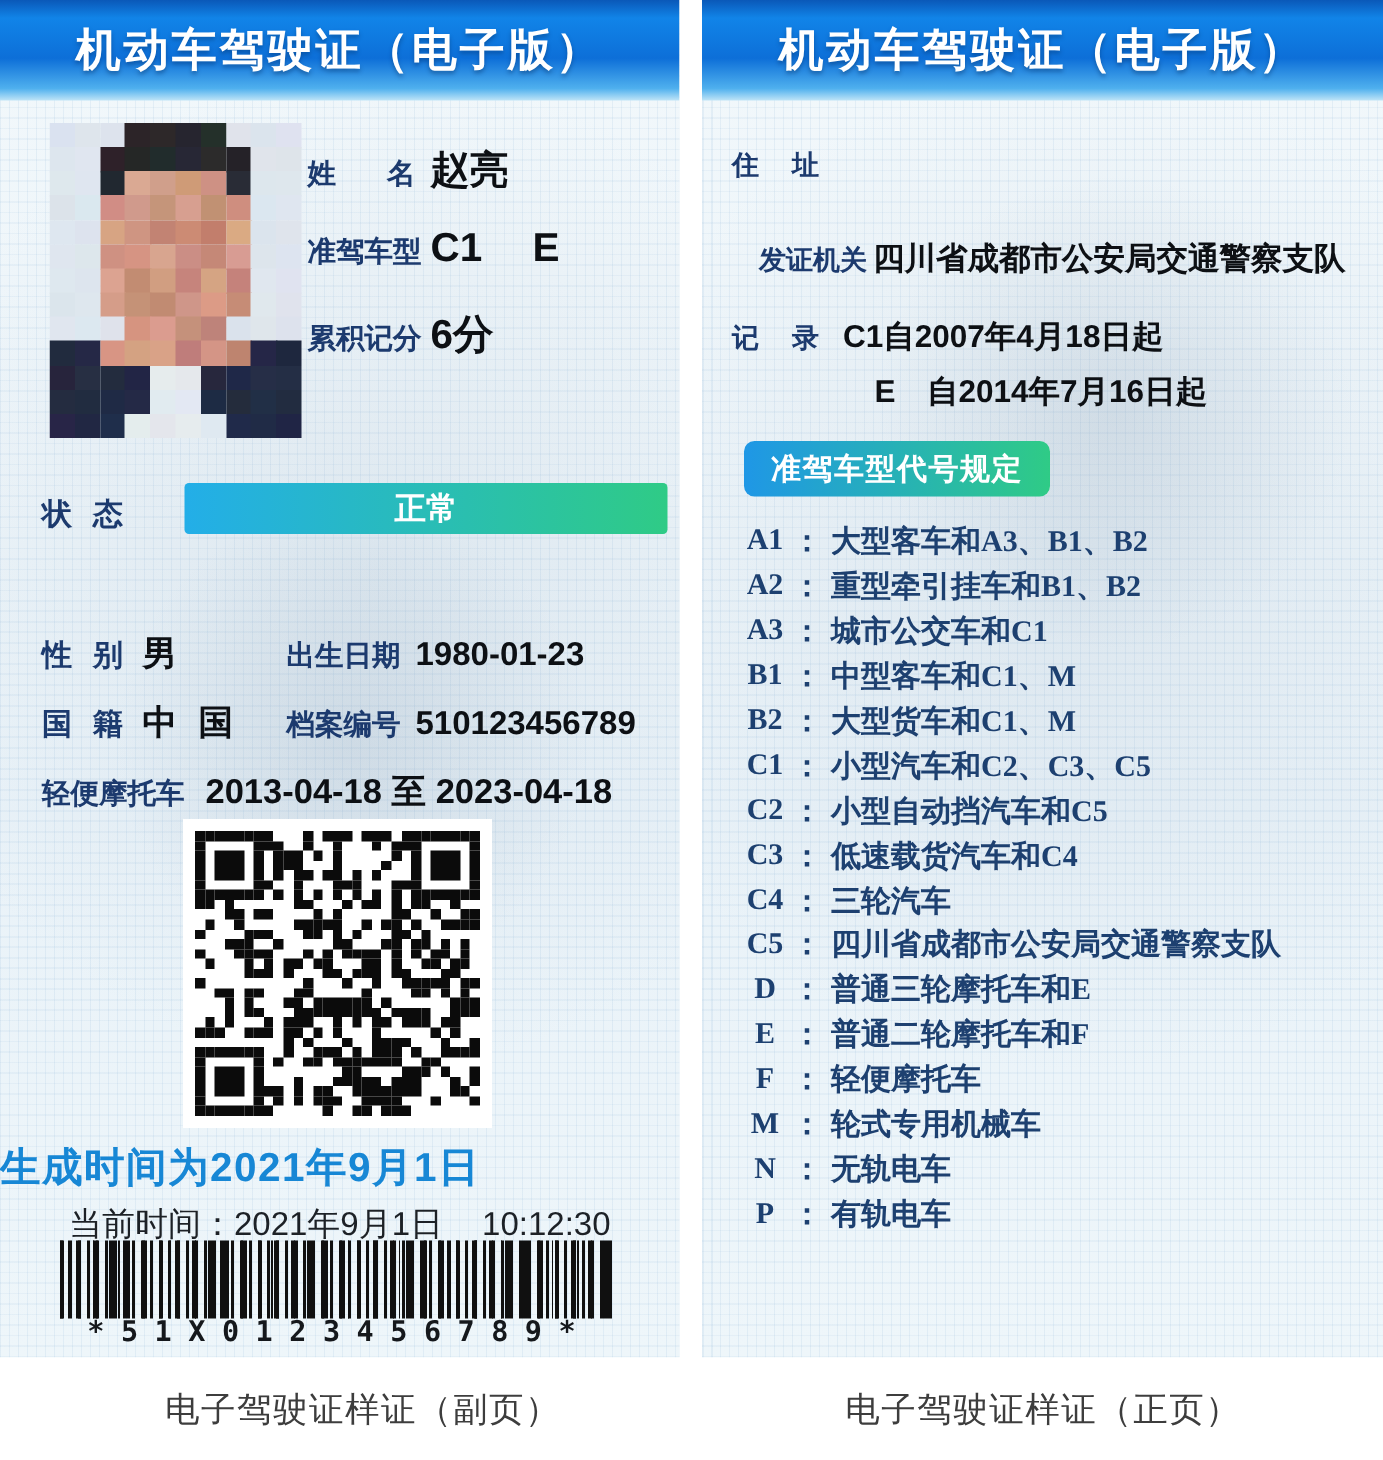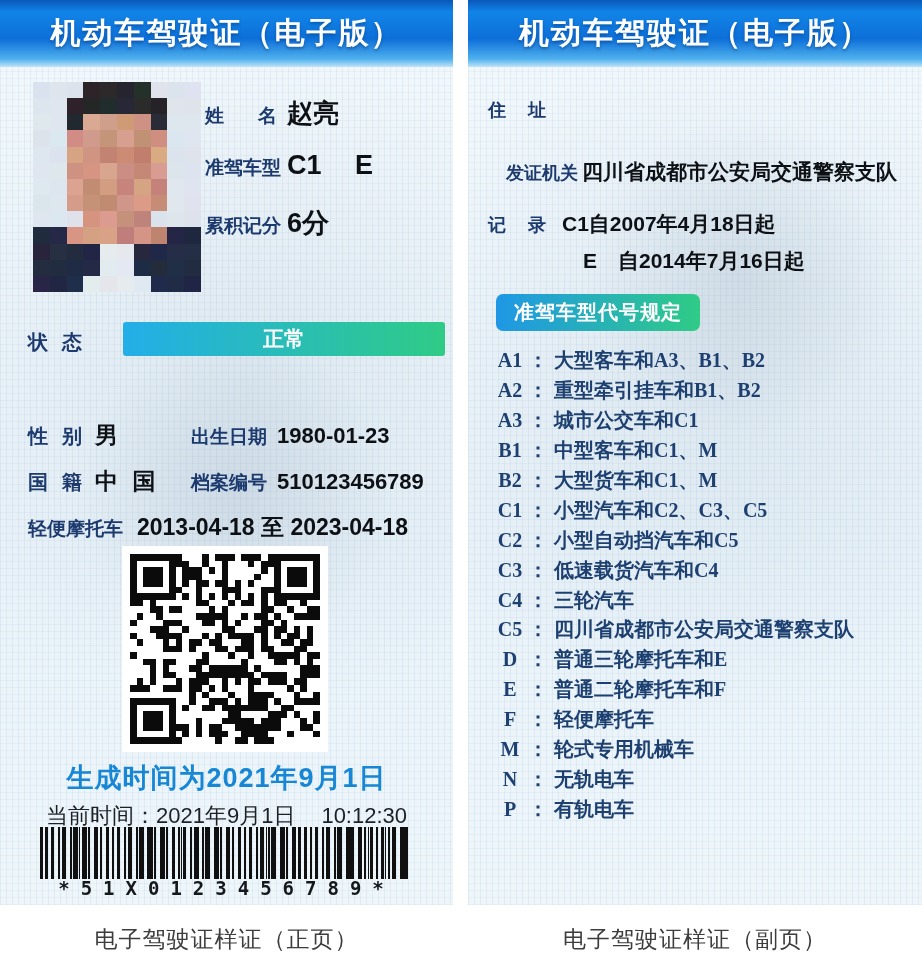--- a/index.html
+++ b/index.html
@@ -34,21 +34,21 @@
 
   .status-bar{position:absolute;left:95px;top:-7px;width:322px;height:34px;border-radius:3px;
     background:linear-gradient(90deg,#23aee8,#2fcb86);
     display:flex;align-items:center;justify-content:center;
     color:#fff;font-weight:bold;font-size:21px;}
 
   .qr{position:absolute;left:122px;top:546px;width:190px;height:190px;padding:8px;background:#fff;
     display:grid;grid-template-columns:repeat(29,1fr);grid-template-rows:repeat(29,1fr);}
   .qr i{display:block;width:100%;height:100%;}
 
-  .gen-time{position:absolute;left:0;right:0;top:760px;text-align:center;
+  .gen-time{position:absolute;left:0;right:0;top:760px;text-align:left;
     color:#1787d5;font-weight:bold;font-size:27px;letter-spacing:1px;}
   .cur-time{position:absolute;left:0;right:0;top:801px;text-align:center;
     color:#1d2126;font-size:22px;white-space:pre;}
   .cur-time .clock{margin-left:26px;}
 
   .barcode{position:absolute;left:40px;top:827px;width:372px;height:52px;
     background-image:
       repeating-linear-gradient(90deg,#101010 0 2px,transparent 2px 6px),
       repeating-linear-gradient(90deg,#101010 0 3px,transparent 3px 11px),
       repeating-linear-gradient(90deg,transparent 0 5px,#101010 5px 6px,transparent 6px 17px);}
@@ -1207,16 +1207,16 @@
         </div>
         <div class="class-row">
           <span class="code">P</span>
           <span class="colon">：</span>
           <span class="desc">有轨电车</span>
         </div>
       </div>
   </section>
 
   <div class="captions">
+    <div class="caption back">电子驾驶证样证（副页）</div>
     <div class="caption front">电子驾驶证样证（正页）</div>
-    <div class="caption back">电子驾驶证样证（副页）</div>
   </div>
 </div>
 
 </body></html>

